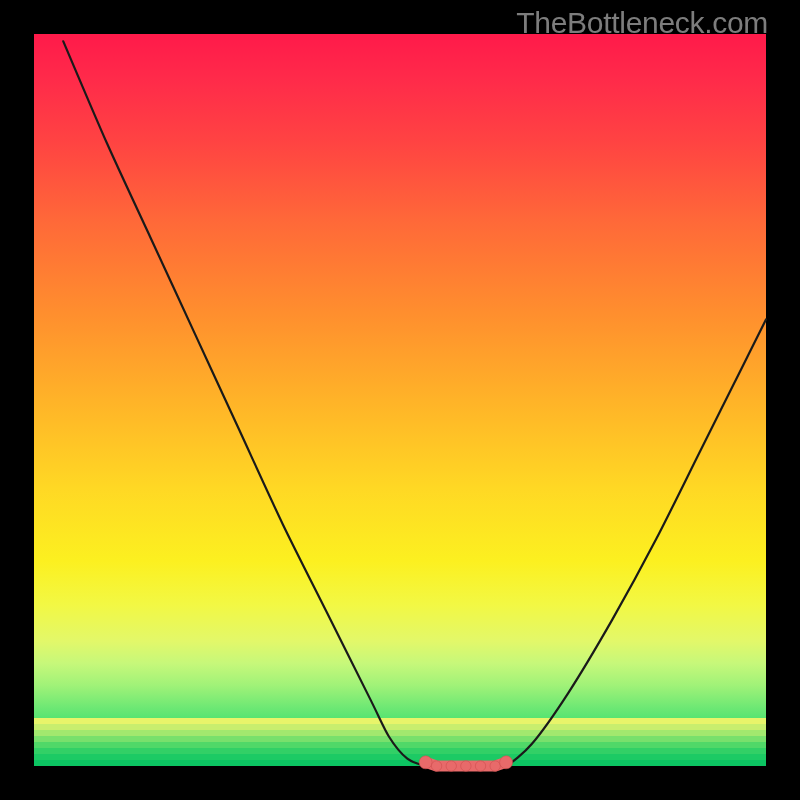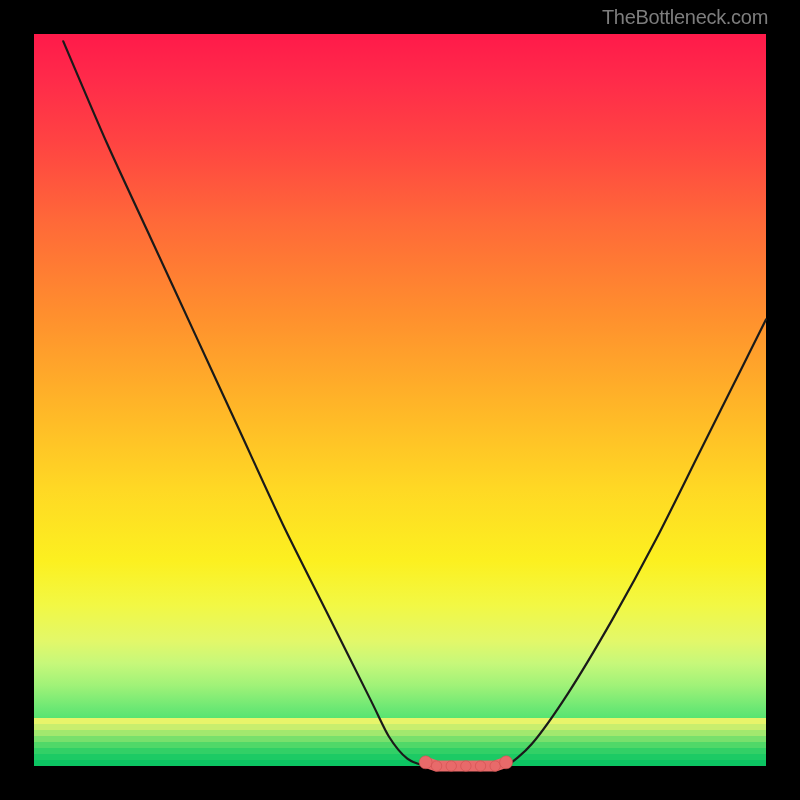--- a/index.html
+++ b/index.html
@@ -46,21 +46,21 @@
     bottom: 0;
     width: 100%;
     height: 48px;
     pointer-events: none;
   }
   .watermark {
     position: absolute;
     top: 6px;
     right: 32px;
     font-family: Arial, Helvetica, sans-serif;
-    font-size: 20px;
+    font-size: 30px;
     color: #7d7d7d;
     font-weight: normal;
     letter-spacing: -0.3px;
   }
   svg.curve {
     position: absolute;
     left: 0;
     top: 0;
     width: 800px;
     height: 800px;

